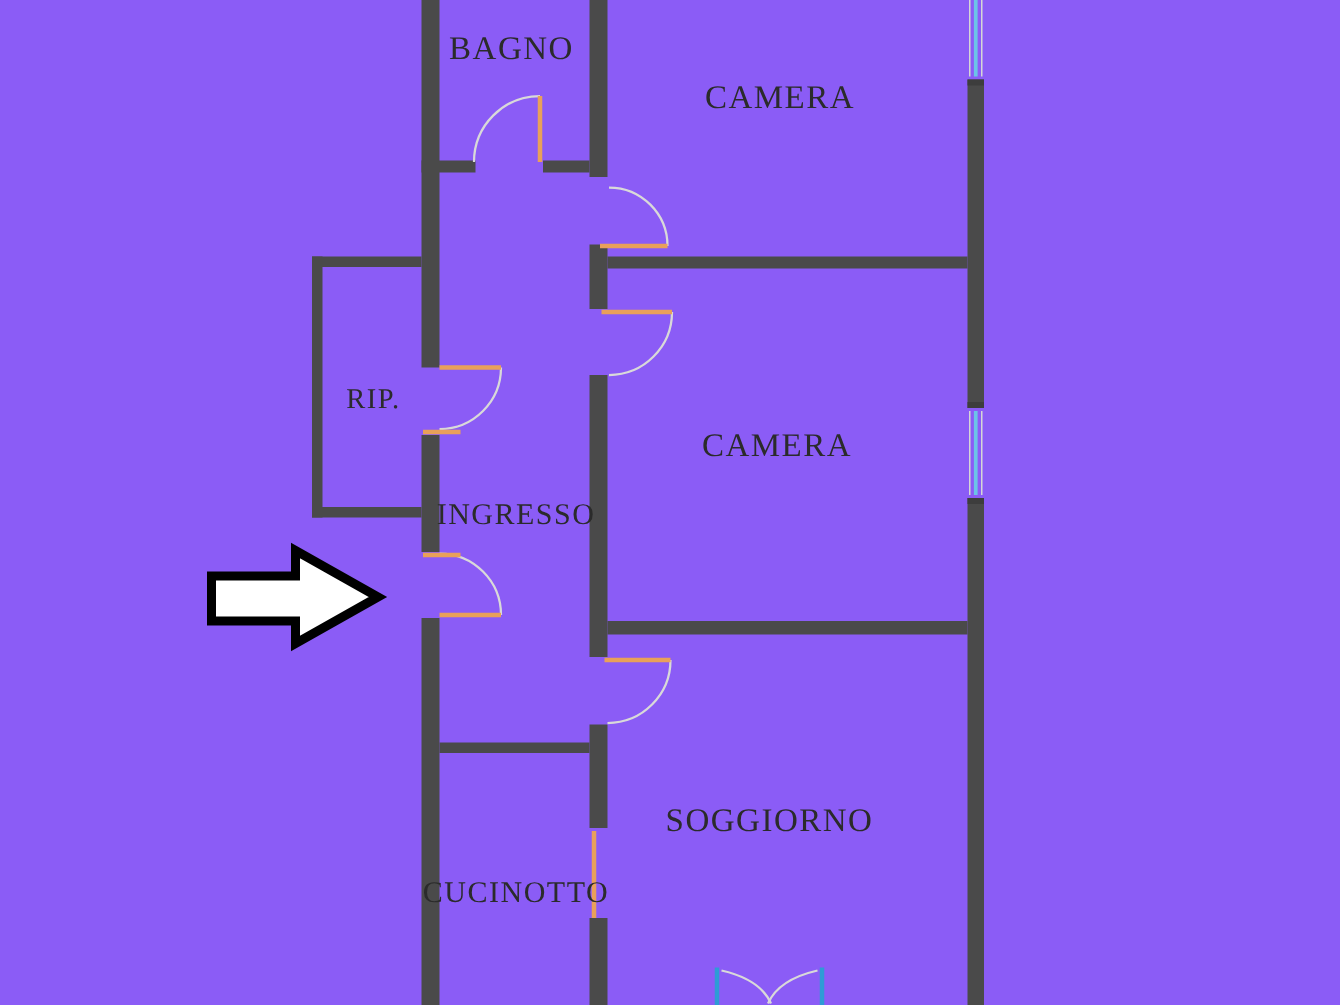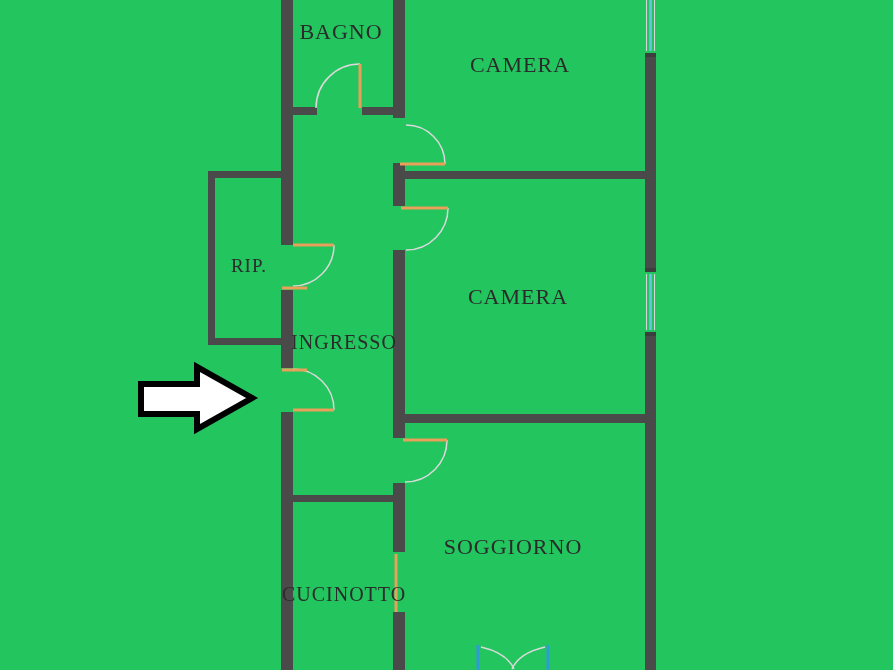--- a/index.html
+++ b/index.html
@@ -4,21 +4,21 @@
 <style>
   html, body {
     margin: 0;
     padding: 0;
     background: #ffffff;
   }
   .plan-canvas {
     position: relative;
     width: 893px;
     height: 670px;
-    background: #22c55e;
+    background: #8b5cf6;
     overflow: hidden;
   }
   svg.floorplan {
     display: block;
     width: 893px;
     height: 670px;
   }
   svg.floorplan text {
     font-family: "Liberation Serif", "DejaVu Serif", serif;
     letter-spacing: 1px;

